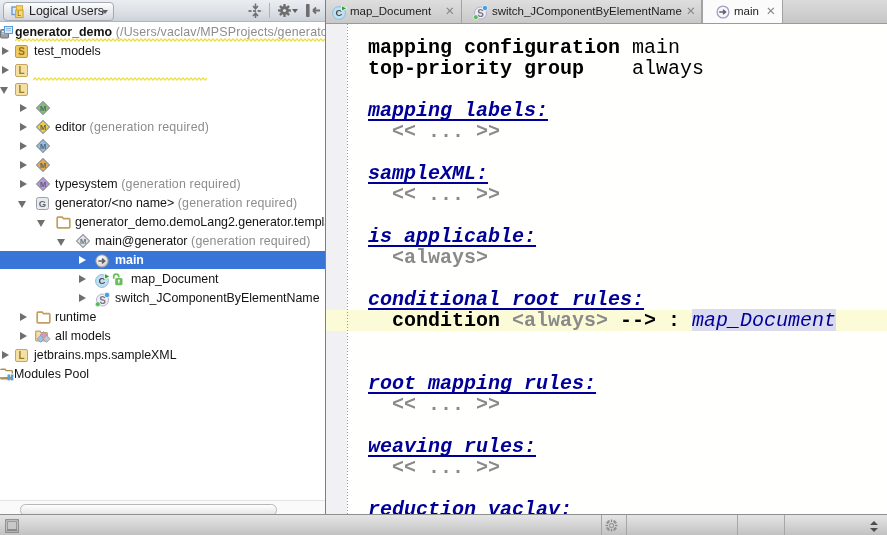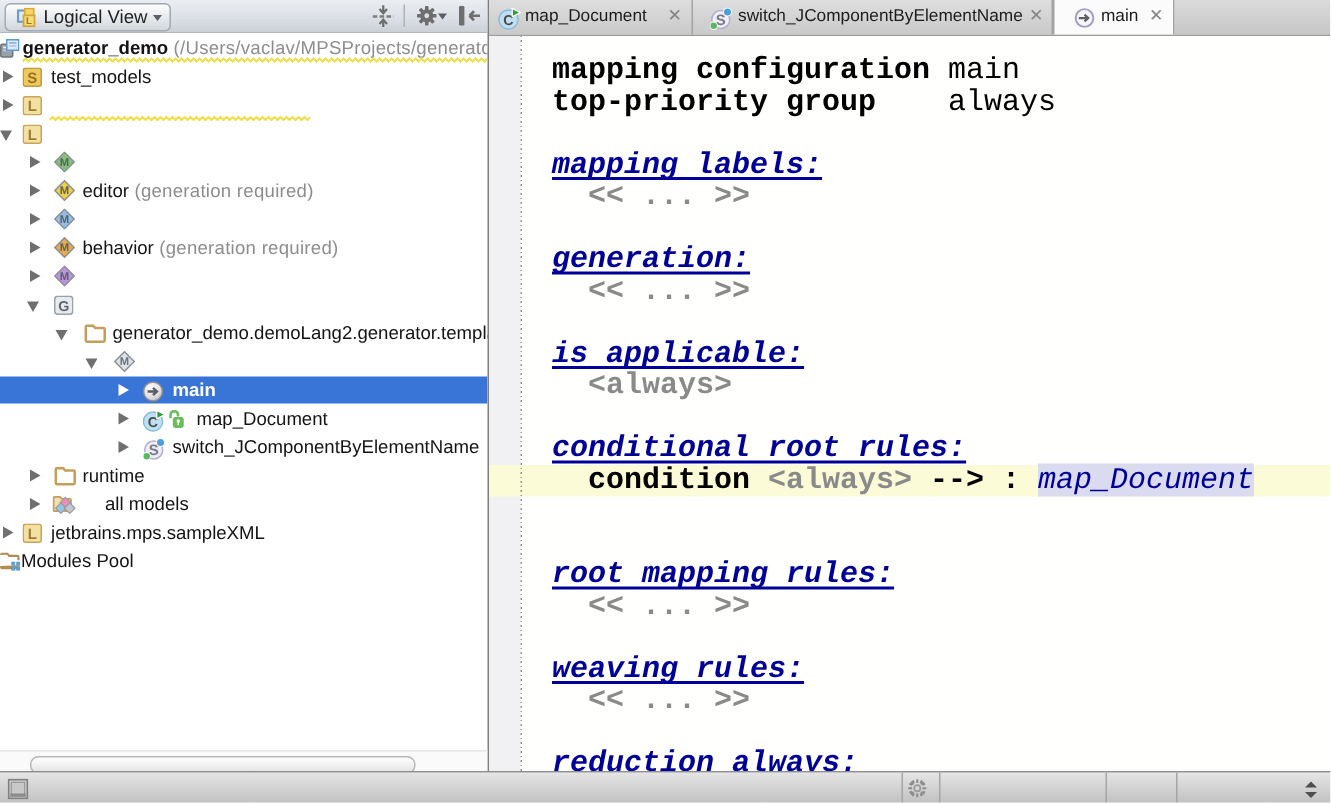--- a/index.html
+++ b/index.html
@@ -108,52 +108,54 @@
         <rect x="2.4" y="2.4" width="9.2" height="9.2" transform="rotate(45 7 7)" fill="#94bde4" stroke="#8a9096" stroke-width="1"></rect>
         <text x="7" y="9.6" font-size="7.5" font-weight="bold" text-anchor="middle" fill="#55636f" font-family="Liberation Sans">M</text>
       </svg>
  </div>
  <div class="row" style="top:155.7px">
   <i class="ar" style="left:20px"></i>
   <svg style="left:36px;top:2px" width="14" height="14" viewBox="0 0 14 14">
         <rect x="2.4" y="2.4" width="9.2" height="9.2" transform="rotate(45 7 7)" fill="#e8ab49" stroke="#8a9096" stroke-width="1"></rect>
         <text x="7" y="9.6" font-size="7.5" font-weight="bold" text-anchor="middle" fill="#55636f" font-family="Liberation Sans">M</text>
       </svg>
-  <span class="t" style="left:55px">behavior<span class="g"> (generation required)</span></span>
  </div>
  <div class="row" style="top:174.7px">
   <i class="ar" style="left:20px"></i>
   <svg style="left:36px;top:2px" width="14" height="14" viewBox="0 0 14 14">
         <rect x="2.4" y="2.4" width="9.2" height="9.2" transform="rotate(45 7 7)" fill="#bc93dc" stroke="#8a9096" stroke-width="1"></rect>
         <text x="7" y="9.6" font-size="7.5" font-weight="bold" text-anchor="middle" fill="#55636f" font-family="Liberation Sans">M</text>
       </svg>
+  <span class="t" style="left:55px">typesystem<span class="g"> (generation required)</span></span>
  </div>
 
  <div class="row" style="top:193.7px">
   <i class="ad" style="left:18px"></i>
   <svg style="left:36px" width="13" height="13" viewBox="0 0 13 13">
         <rect x="0.5" y="0.5" width="12" height="12" rx="2" fill="#e7eaee" stroke="#9aa0a8"></rect>
         <text x="6.5" y="10" font-size="9.5" font-weight="bold" text-anchor="middle" fill="#5f666e" font-family="Liberation Sans">G</text>
       </svg>
+  <span class="t" style="left:55px">generator/&lt;no name&gt;<span class="g"> (generation required)</span></span>
  </div>
 
  <div class="row" style="top:212.7px">
   <i class="ad" style="left:37px"></i>
   <svg style="left:56px" width="15" height="13" viewBox="0 0 15 13">
         <path d="M1.2 3.5 L1.2 11 Q1.2 11.8 2 11.8 L13 11.8 Q13.8 11.8 13.8 11 L13.8 3.5 Q13.8 2.7 13 2.7 L7.5 2.7 L6.2 1.2 L2 1.2 Q1.2 1.2 1.2 2 Z" fill="#fff" stroke="#c49e5c" stroke-width="1.7"></path>
       </svg>
   <span class="t" style="left:75px">generator_demo.demoLang2.generator.template@generator</span>
  </div>
 
  <div class="row" style="top:231.7px">
   <i class="ad" style="left:57px"></i>
   <svg style="left:76px;top:2px" width="14" height="14" viewBox="0 0 14 14">
         <rect x="2.4" y="2.4" width="9.2" height="9.2" transform="rotate(45 7 7)" fill="#dfe3e9" stroke="#8a9096" stroke-width="1"></rect>
         <text x="7" y="9.6" font-size="7.5" font-weight="bold" text-anchor="middle" fill="#6a737c" font-family="Liberation Sans">M</text>
       </svg>
+  <span class="t" style="left:95px">main@generator<span class="g"> (generation required)</span></span>
  </div>
 
  <div class="row" style="top:250.7px">
   <i class="ar" style="left:79px;border-left-color:#fff"></i>
   <svg style="left:95px" width="14" height="14" viewBox="0 0 14 14">
         <defs>
           <radialGradient id="mg" cx="0.4" cy="0.3" r="0.8">
             <stop offset="0" stop-color="#fdfdfd"></stop>
             <stop offset="0.65" stop-color="#dededf"></stop>
             <stop offset="1" stop-color="#b2b2ba"></stop>
@@ -201,21 +203,21 @@
  </div>
 
  <div class="row" style="top:326.7px">
   <i class="ar" style="left:20px"></i>
   <svg style="left:35px" width="17" height="14" viewBox="0 0 17 14">
         <path d="M0.7 2 Q0.7 1.2 1.5 1.2 L5 1.2 L6.2 2.6 L11.5 2.6 Q12.3 2.6 12.3 3.4 L12.3 10 Q12.3 10.8 11.5 10.8 L1.5 10.8 Q0.7 10.8 0.7 10 Z" fill="#f3dfae" stroke="#c49e5c" stroke-width="1.2"></path>
         <rect x="6.1" y="2.6" width="5" height="5" transform="rotate(45 8.6 5.1)" fill="#e890b5" stroke="#9a9aa2" stroke-width="0.8"></rect>
         <rect x="3.1" y="6.3" width="5" height="5" transform="rotate(45 5.6 8.8)" fill="#96c3e8" stroke="#9a9aa2" stroke-width="0.8"></rect>
         <rect x="9" y="6.3" width="5" height="5" transform="rotate(45 11.5 8.8)" fill="#c3c8d0" stroke="#9a9aa2" stroke-width="0.8"></rect>
       </svg>
-  <span class="t" style="left:70px">all models</span>
+  <span class="t" style="left:55px">all models</span>
  </div>
 
  <div class="row" style="top:345.7px">
   <i class="ar" style="left:2px"></i>
   <svg style="left:15px" width="13" height="13" viewBox="0 0 13 13">
         <rect x="0.5" y="0.5" width="12" height="12" rx="1.5" fill="#f5e0a4" stroke="#c7a559"></rect>
         <text x="6.5" y="10" font-size="10" font-weight="bold" text-anchor="middle" fill="#9b7d33" font-family="Liberation Sans">L</text>
       </svg>
   <span class="t" style="left:34px">jetbrains.mps.sampleXML</span>
  </div>
@@ -241,21 +243,21 @@
       <div id="hthumb"></div>
     </div>
  <div id="lhead">
   <div id="lvbtn">
    <svg class="abs" style="left:7px;top:2px" width="15" height="14" viewBox="0 0 15 14">
           <rect x="1" y="2" width="7.5" height="7.5" fill="#dce9f8" stroke="#6b9bd2" stroke-width="1.4"></rect>
           <rect x="5.5" y="0.7" width="6" height="5.5" fill="#f7d560" stroke="#d9a93a" stroke-width="1"></rect>
           <rect x="4.7" y="5.2" width="7.3" height="7.3" fill="#f7dc7a" stroke="#cfa63c" stroke-width="1.2"></rect>
           <text x="8.3" y="11.2" font-size="6.5" font-weight="bold" text-anchor="middle" fill="#9a7a20" font-family="Liberation Sans">L</text>
         </svg>
-   <span class="lab">Logical View</span>
+   <span class="lab">Logical Users</span>
    <i class="tri-d abs" style="left:98px;top:7px"></i>
   </div>
   <svg class="abs" style="left:248px;top:3px" width="15" height="16" viewBox="0 0 15 16">
         <path d="M7.5 0.5 L7.5 5 M5 3 L7.5 5.8 L10 3" stroke="#6e6e6e" stroke-width="1.5" fill="none"></path>
         <path d="M7.5 15 L7.5 11 M5 13 L7.5 10.2 L10 13" stroke="#6e6e6e" stroke-width="1.5" fill="none"></path>
         <path d="M0.5 8 L14.5 8" stroke="#7c7c7c" stroke-width="1.8" stroke-dasharray="3 1.6"></path>
       </svg>
   <div class="abs" style="left:269px;top:3px;width:1px;height:15px;background:#aeb2b8"></div>
   <svg class="abs" style="left:277px;top:3px" width="15" height="15" viewBox="0 0 15 15">
         <g fill="#6e6e6e">
@@ -298,37 +300,37 @@
  <div id="gutter"></div>
  <div id="hline"></div>
  <div id="mdsel"></div>
  <div id="gdots"></div>
  <pre id="code">mapping configuration <span class="rg">main</span>
 top-priority group    <span class="rg">always</span>
 
 <span class="hd">mapping labels:</span>
   <span class="gr">&lt;&lt; ... &gt;&gt;</span>
 
-<span class="hd">generation:</span>
+<span class="hd">sampleXML:</span>
   <span class="gr">&lt;&lt; ... &gt;&gt;</span>
 
 <span class="hd">is applicable:</span>
   <span class="gr">&lt;always&gt;</span>
 
 <span class="hd">conditional root rules:</span>
   condition <span class="gr">&lt;always&gt;</span> --&gt; : <span class="md">map_Document</span>
 
 
 <span class="hd">root mapping rules:</span>
   <span class="gr">&lt;&lt; ... &gt;&gt;</span>
 
 <span class="hd">weaving rules:</span>
   <span class="gr">&lt;&lt; ... &gt;&gt;</span>
 
-<span class="hd">reduction always:</span>
+<span class="hd">reduction vaclav:</span>
   </pre>
  <div id="tabbar">
   <div class="tab" style="left:0;width:136px">
    <svg style="left:6px" width="16" height="15" viewBox="0 0 16 15">
           <circle cx="7" cy="8" r="6.4" fill="#bfe0f3" stroke="#8cbcd8"></circle>
           <text x="7" y="11.4" font-size="9.5" font-weight="bold" text-anchor="middle" fill="#4a4a4a" font-family="Liberation Sans">C</text>
           <path d="M9.5 0.6 L15 3.4 L9.5 6.2 Z" fill="#2f9e36" stroke="#fff" stroke-width="0.8"></path>
         </svg>
    <span class="tl" style="left:24px">map_Document</span>
    <span class="x" style="left:119px">✕</span>

